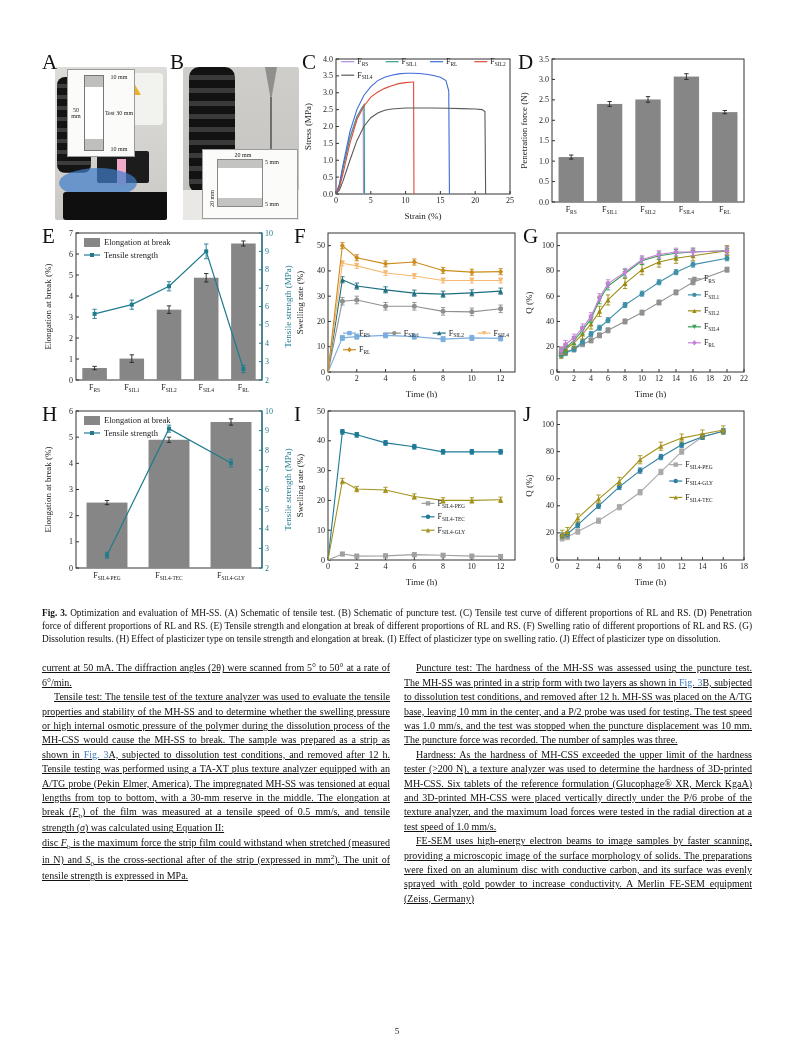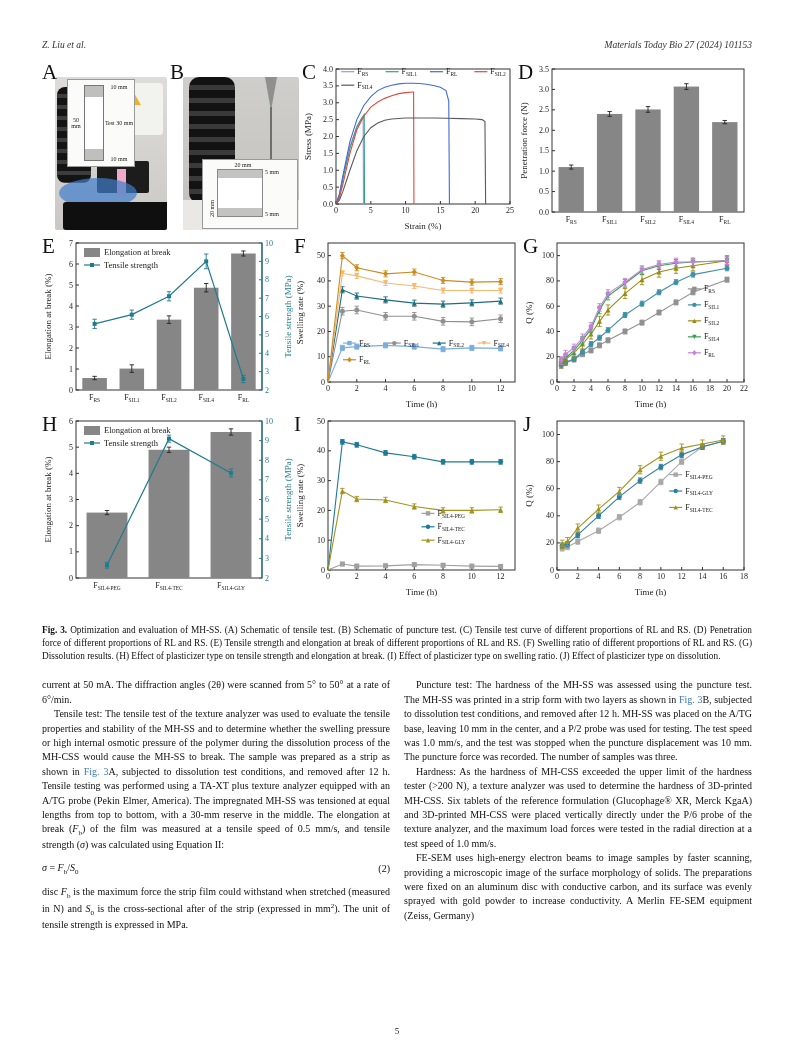--- a/index.html
+++ b/index.html
@@ -42,43 +42,39 @@
   .insetB{position:absolute;right:1px;bottom:1px;width:94px;height:68px;background:#fbfbfa;border:1px solid #9a9a9a;
     font-size:6px;color:#222;z-index:4;}
   .insetB .topLbl{text-align:center;margin:2px 0 1px 18px;width:44px;}
   .insetB .row{display:flex;margin-left:6px;}
   .insetB .leftLbl{writing-mode:vertical-rl;transform:rotate(180deg);display:flex;align-items:center;}
   .insetB .sq{width:44px;height:46px;border:1px solid #888;display:flex;flex-direction:column;margin-left:2px;}
   .insetB .b5{height:8px;background:#c3c3c1;}
   .insetB .bm{flex:1;background:#fff;}
   .insetB .rlbl{display:flex;flex-direction:column;justify-content:space-between;padding:0 0 0 2px;}
   
-  .caption{font-size:9.3px;line-height:1.38;text-align:justify;color:#111;margin:26px 0 0 0;}
+  .caption{font-size:9.3px;line-height:1.38;text-align:justify;color:#111;margin:19px 0 0 0;}
   .cols{display:flex;gap:14px;margin-top:16px;}
   .col{width:348px;font-size:10px;line-height:1.44;text-align:justify;color:#111;}
   .col p{margin:0;}
-  .col p.para{margin:0;}
+  .col p.para{margin:0;text-decoration:underline;}
   .col p.indent{text-indent:12px;}
   .col p.subheading{font-style:italic;margin:10px 0 3px 0;}
   .equation{display:flex;align-items:center;margin:8px 0;}
   .eq-num{margin-left:auto;}
   sub{font-size:70%;}
   sup{font-size:70%;}
   .link{color:#3a77c2;}
   .footer{position:absolute;bottom:22px;left:0;width:794px;text-align:center;font-size:9px;color:#222;}
 </style>
 </head>
 <body>
 
 <div class="page">
 
-  <div class="header">
-    <span>Z. Liu et al.</span>
-    <span>Materials Today Bio 27 (2024) 101153</span>
-  </div>
 
   <div class="figure">
 
     <div class="figrow" style="height:170px;">
       <div class="panel photoA" style="width:128px;">
         <span class="pletter">A</span>
         <div class="photo">
           <div class="pa-bellows"></div>
           <div class="pa-head"></div>
           <div class="pa-warn"></div>
@@ -1218,24 +1214,20 @@
           </svg></div>
     </div>
   </div>
 
   <p class="caption"><b>Fig. 3.</b><span> Optimization and evaluation of MH-SS. (A) Schematic of tensile test. (B) Schematic of puncture test. (C) Tensile test curve of different proportions of RL and RS. (D) Penetration force of different proportions of RL and RS. (E) Tensile strength and elongation at break of different proportions of RL and RS. (F) Swelling ratio of different proportions of RL and RS. (G) Dissolution results. (H) Effect of plasticizer type on tensile strength and elongation at break. (I) Effect of plasticizer type on swelling ratio. (J) Effect of plasticizer type on dissolution.</span></p>
 
   <div class="cols">
     <div class="col" id="body-left">
         <p class="para"><span>current at 50 mA. The diffraction angles (2θ) were scanned from 5° to 50° at a rate of 6°/min.</span></p>
         <p class="para indent"><span>Tensile test: The tensile test of the texture analyzer was used to evaluate the tensile properties and stability of the MH-SS and to determine whether the swelling pressure or high internal osmotic pressure of the polymer during the dissolution process of the MH-CSS would cause the MH-SS to break. The sample was prepared as a strip as shown in </span><span class="link">Fig. 3</span><span>A, subjected to dissolution test conditions, and removed after 12 h. Tensile testing was performed using a TA-XT plus texture analyzer equipped with an A/TG probe (Pekin Elmer, America). The impregnated MH-SS was tensioned at equal lengths from top to bottom, with a 30-mm reserve in the middle. The elongation at break (</span><i>F</i><sub>b</sub><span>) of the film was measured at a tensile speed of 0.5 mm/s, and tensile strength (</span><i>σ</i><span>) was calculated using Equation II:</span></p>
-        <div class="equation">
-          <span><i>σ</i><span> = </span><i>F</i><sub>b</sub><span>/</span><i>S</i><sub>0</sub></span>
-          <span class="eq-num">(2)</span>
-        </div>
         <p class="para"><span>disc </span><i>F</i><sub>b</sub><span> is the maximum force the strip film could withstand when stretched (measured in N) and </span><i>S</i><sub>0</sub><span> is the cross-sectional after of the strip (expressed in mm</span><sup>2</sup><span>). The unit of tensile strength is expressed in MPa.</span></p>
       </div>
     <div class="col" id="body-right">
         <p class="para indent"><span>Puncture test: The hardness of the MH-SS was assessed using the puncture test. The MH-SS was printed in a strip form with two layers as shown in </span><span class="link">Fig. 3</span><span>B, subjected to dissolution test conditions, and removed after 12 h. MH-SS was placed on the A/TG base, leaving 10 mm in the center, and a P/2 probe was used for testing. The test speed was 1.0 mm/s, and the test was stopped when the puncture displacement was 10 mm. The puncture force was recorded. The number of samples was three.</span></p>
         <p class="para indent"><span>Hardness: As the hardness of MH-CSS exceeded the upper limit of the hardness tester (&gt;200 N), a texture analyzer was used to determine the hardness of 3D-printed MH-CSS. Six tablets of the reference formulation (Glucophage® XR, Merck KgaA) and 3D-printed MH-CSS were placed vertically directly under the P/6 probe of the texture analyzer, and the maximum load forces were tested in the radial direction at a test speed of 1.0 mm/s.</span></p>
         <p class="para indent"><span>FE-SEM uses high-energy electron beams to image samples by faster scanning, providing a microscopic image of the surface morphology of solids. The preparations were fixed on an aluminum disc with conductive carbon, and its surface was evenly sprayed with gold powder to increase conductivity. A Merlin FE-SEM equipment (Zeiss, Germany)</span></p>
       </div>
   </div>
 
   <div class="footer">5</div>

